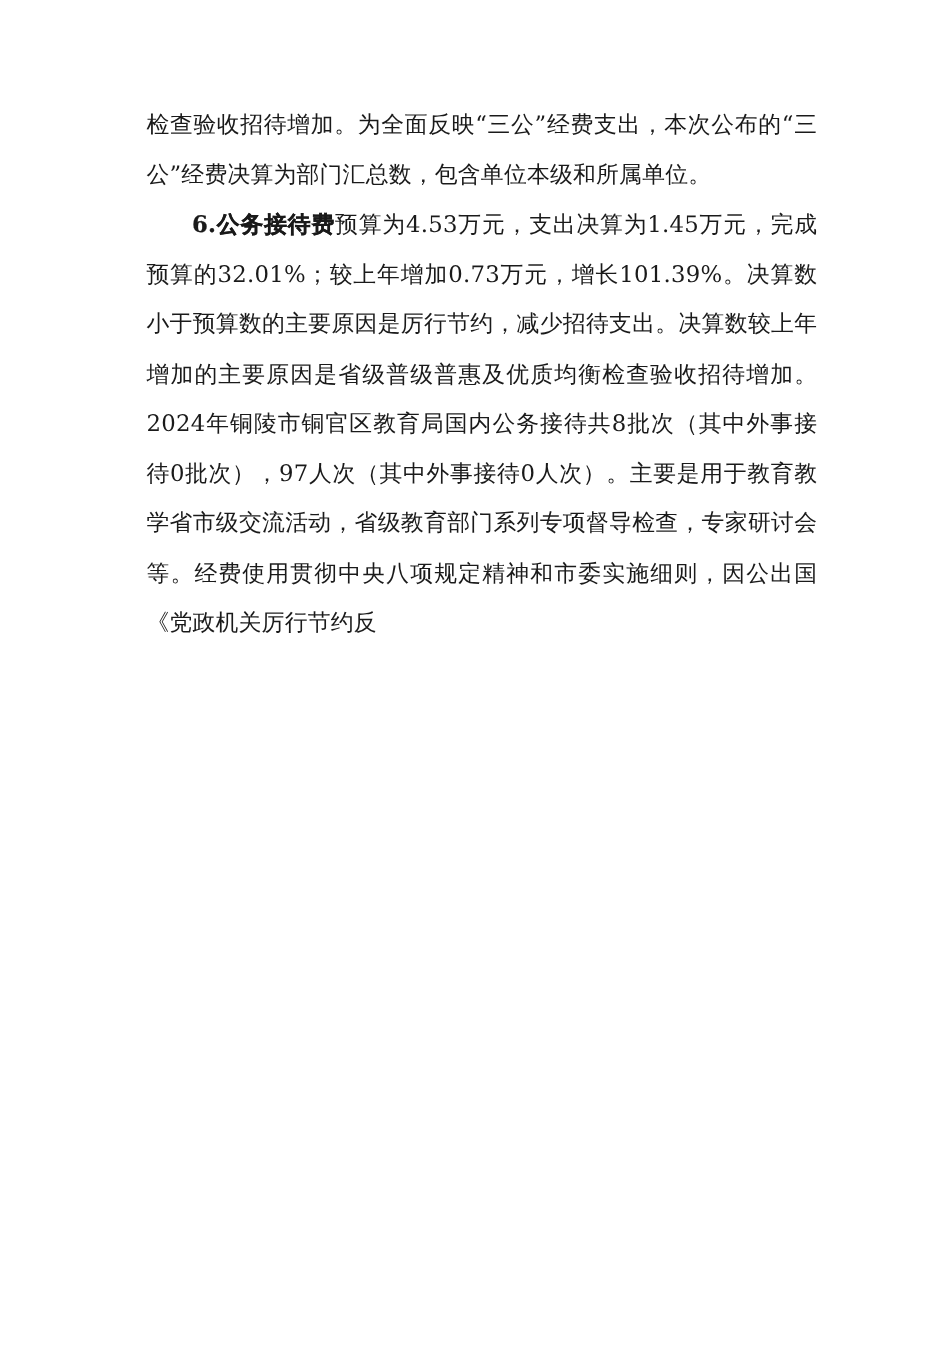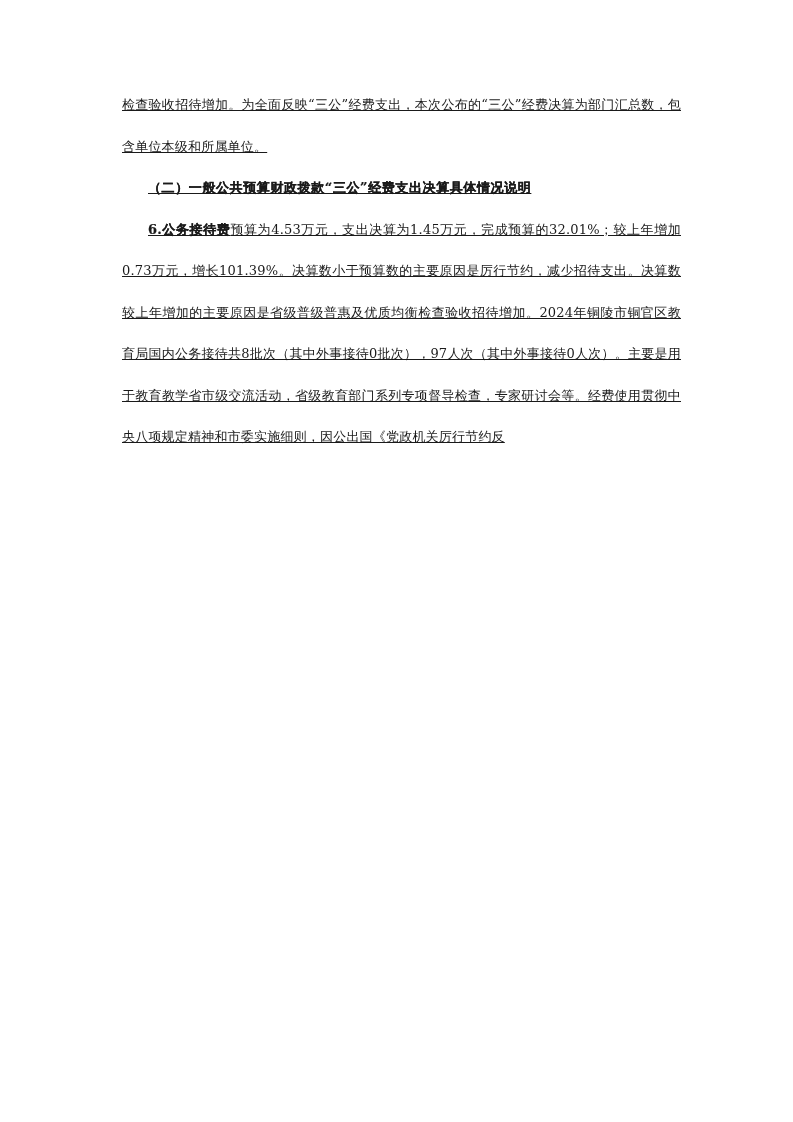--- a/index.html
+++ b/index.html
@@ -16,26 +16,25 @@
   }
   .page {
     position: relative;
     width: 793px;
     height: 1122px;
     box-sizing: border-box;
     padding: 84px 112px 60px 122px;
     background: #ffffff;
   }
   .doc-body {
-    font-size: 13px;
+    font-size: 19px;
     line-height: 41.5px;
     text-align: justify;
     text-justify: inter-ideograph;
     letter-spacing: 0.2px;
-    text-decoration: underline;
   }
   p {
     margin: 0;
   }
   .p-cont {
     text-indent: 0;
   }
   .p-indent {
     text-indent: 2em;
   }
@@ -53,20 +52,19 @@
   }
 </style>
 </head>
 <body>
 
 <div class="page">
   <div class="doc-body">
 
     <p class="p-cont"><span>检查验收招待增加。为全面反映“三公”经费支出，本次公布的“三公”经费决算为部门汇总数，包含单位本级和所属单位。</span></p>
 
-    <p class="heading"><span>（二）一般公共预算财政拨款“三公”经费支出决算具体情况说明</span></p>
 
 
 
     <p class="p-indent"><span class="b">6.公务接待费</span><span>预算为4.53万元，支出决算为1.45万元，完成预算的32.01%；较上年增加0.73万元，增长101.39%。决算数小于预算数的主要原因是厉行节约，减少招待支出。决算数较上年增加的主要原因是省级普级普惠及优质均衡检查验收招待增加。2024年铜陵市铜官区教育局国内公务接待共8批次（其中外事接待0批次），97人次（其中外事接待0人次）。主要是用于教育教学省市级交流活动，省级教育部门系列专项督导检查，专家研讨会等。经费使用贯彻中央八项规定精神和市委实施细则，因公出国《党政机关厉行节约反</span></p>
 
   </div>
 </div>
 
 </body></html>

